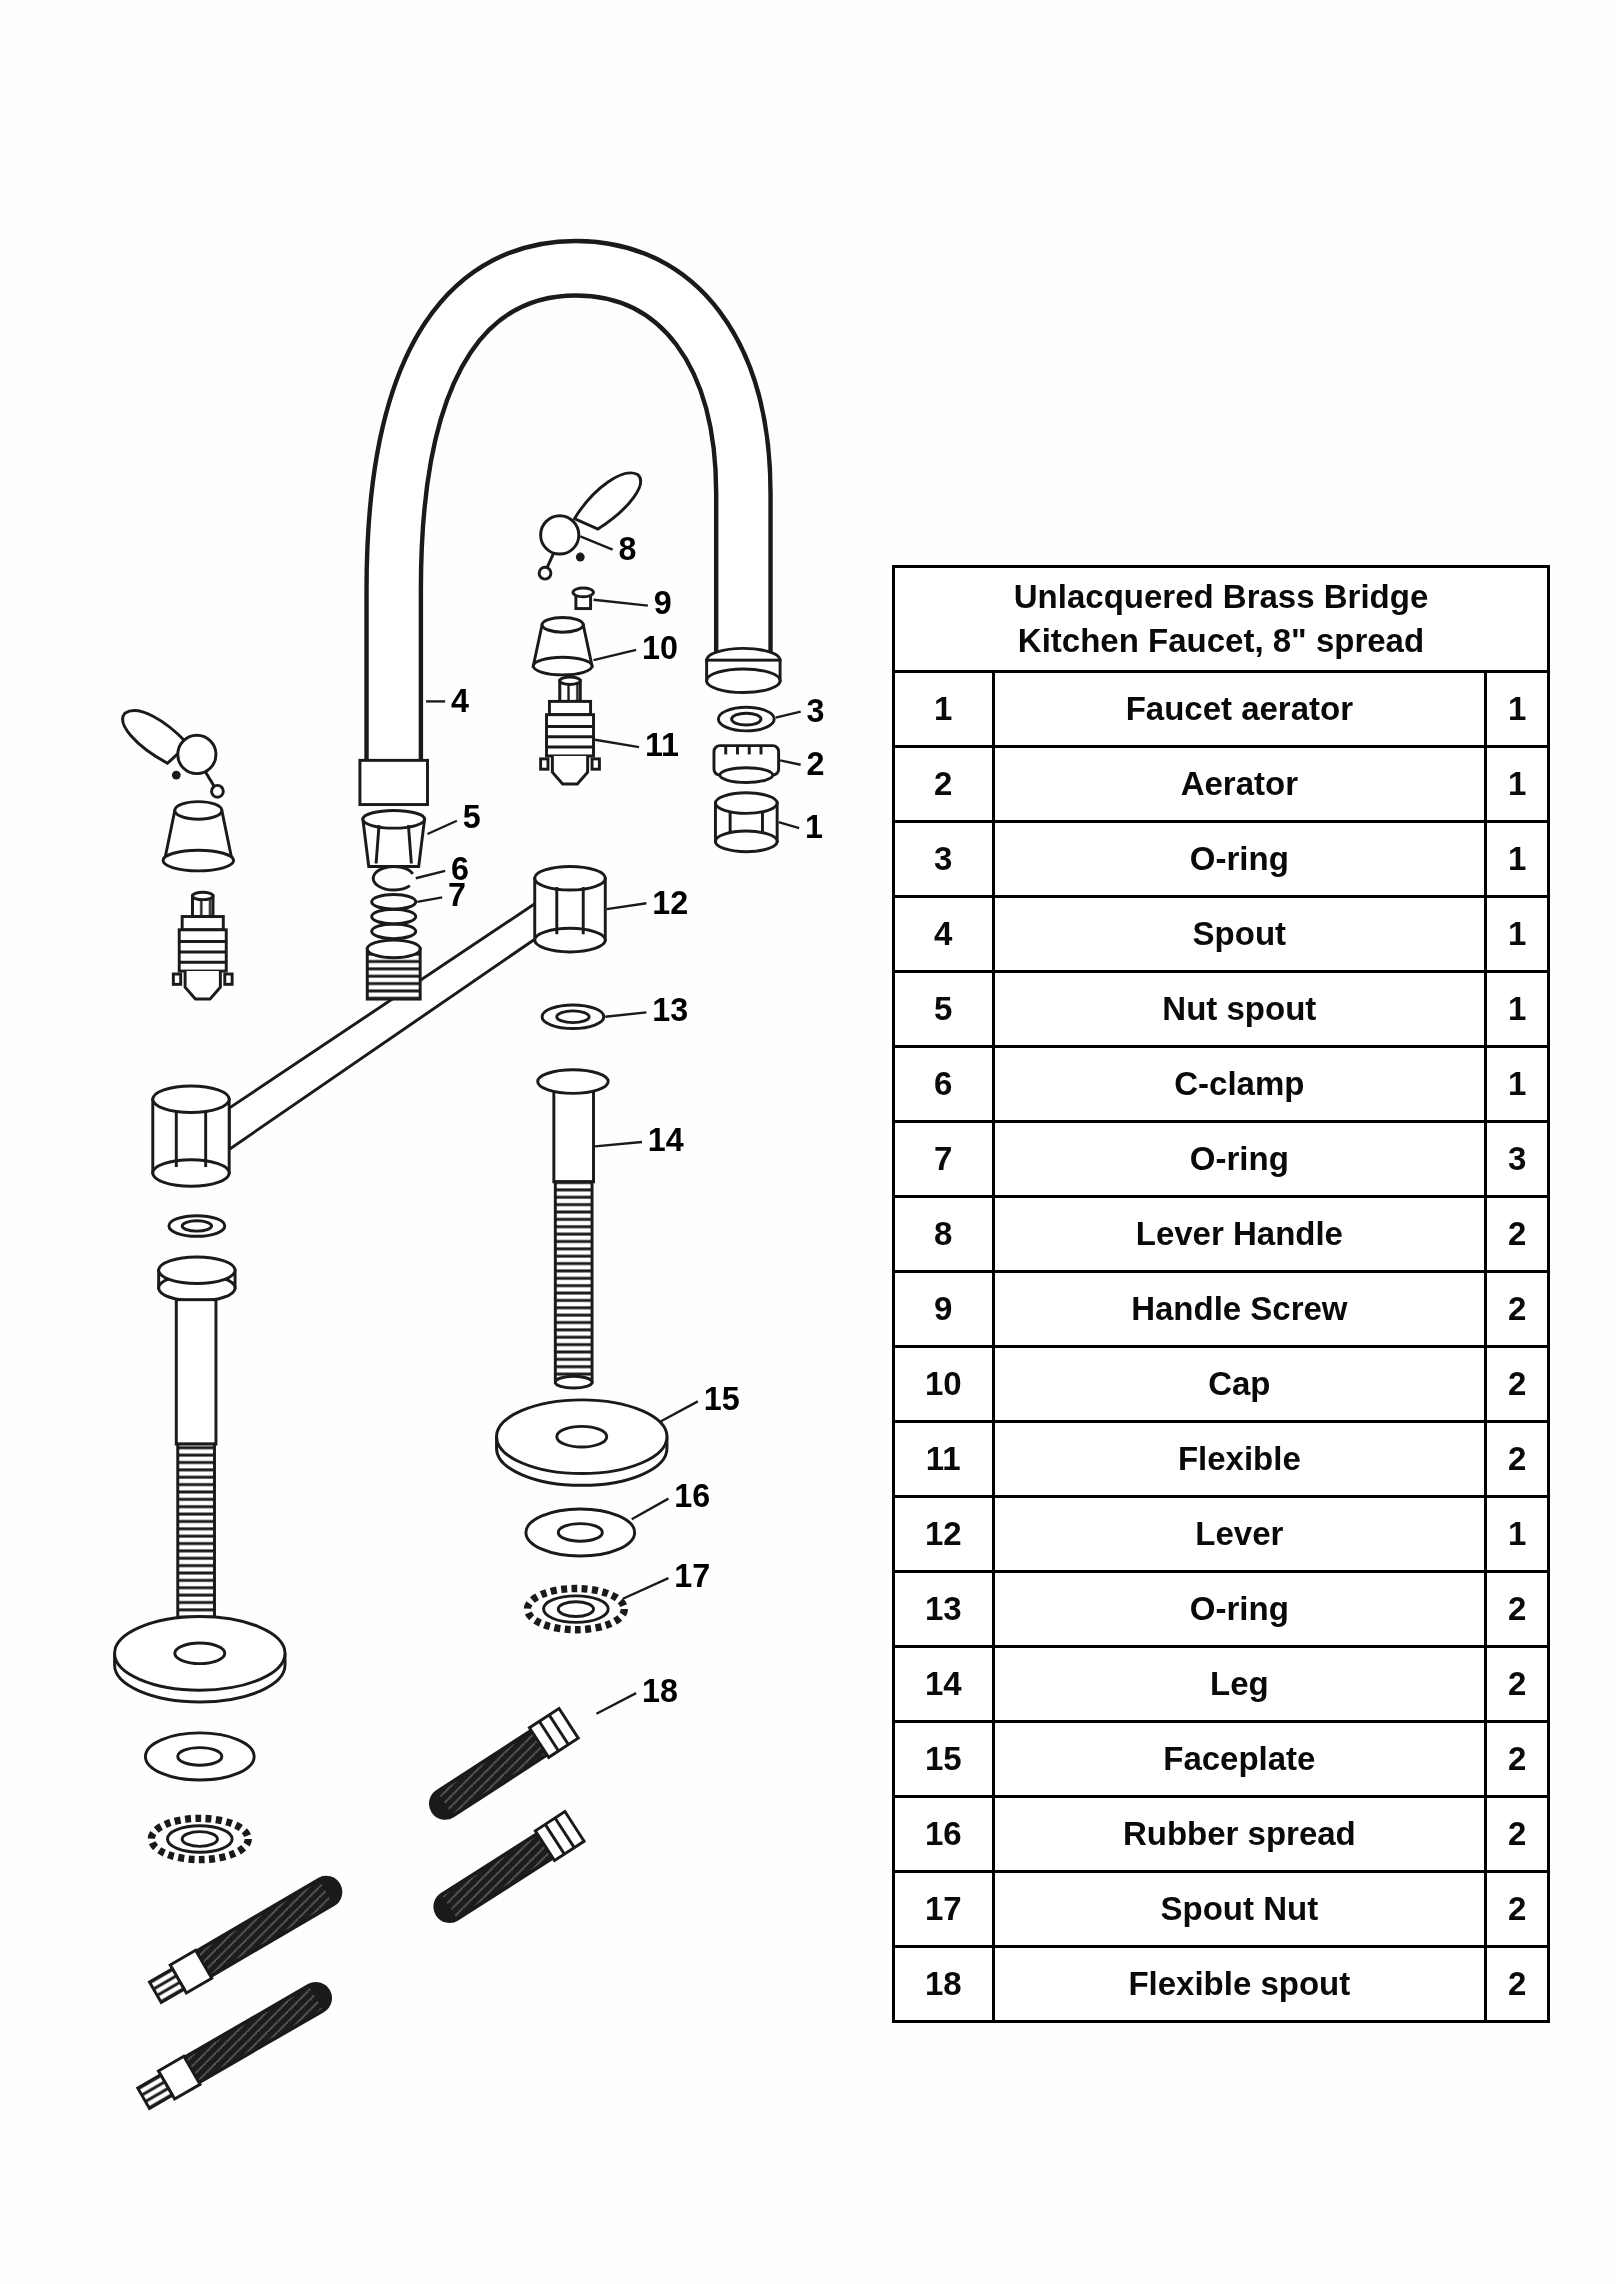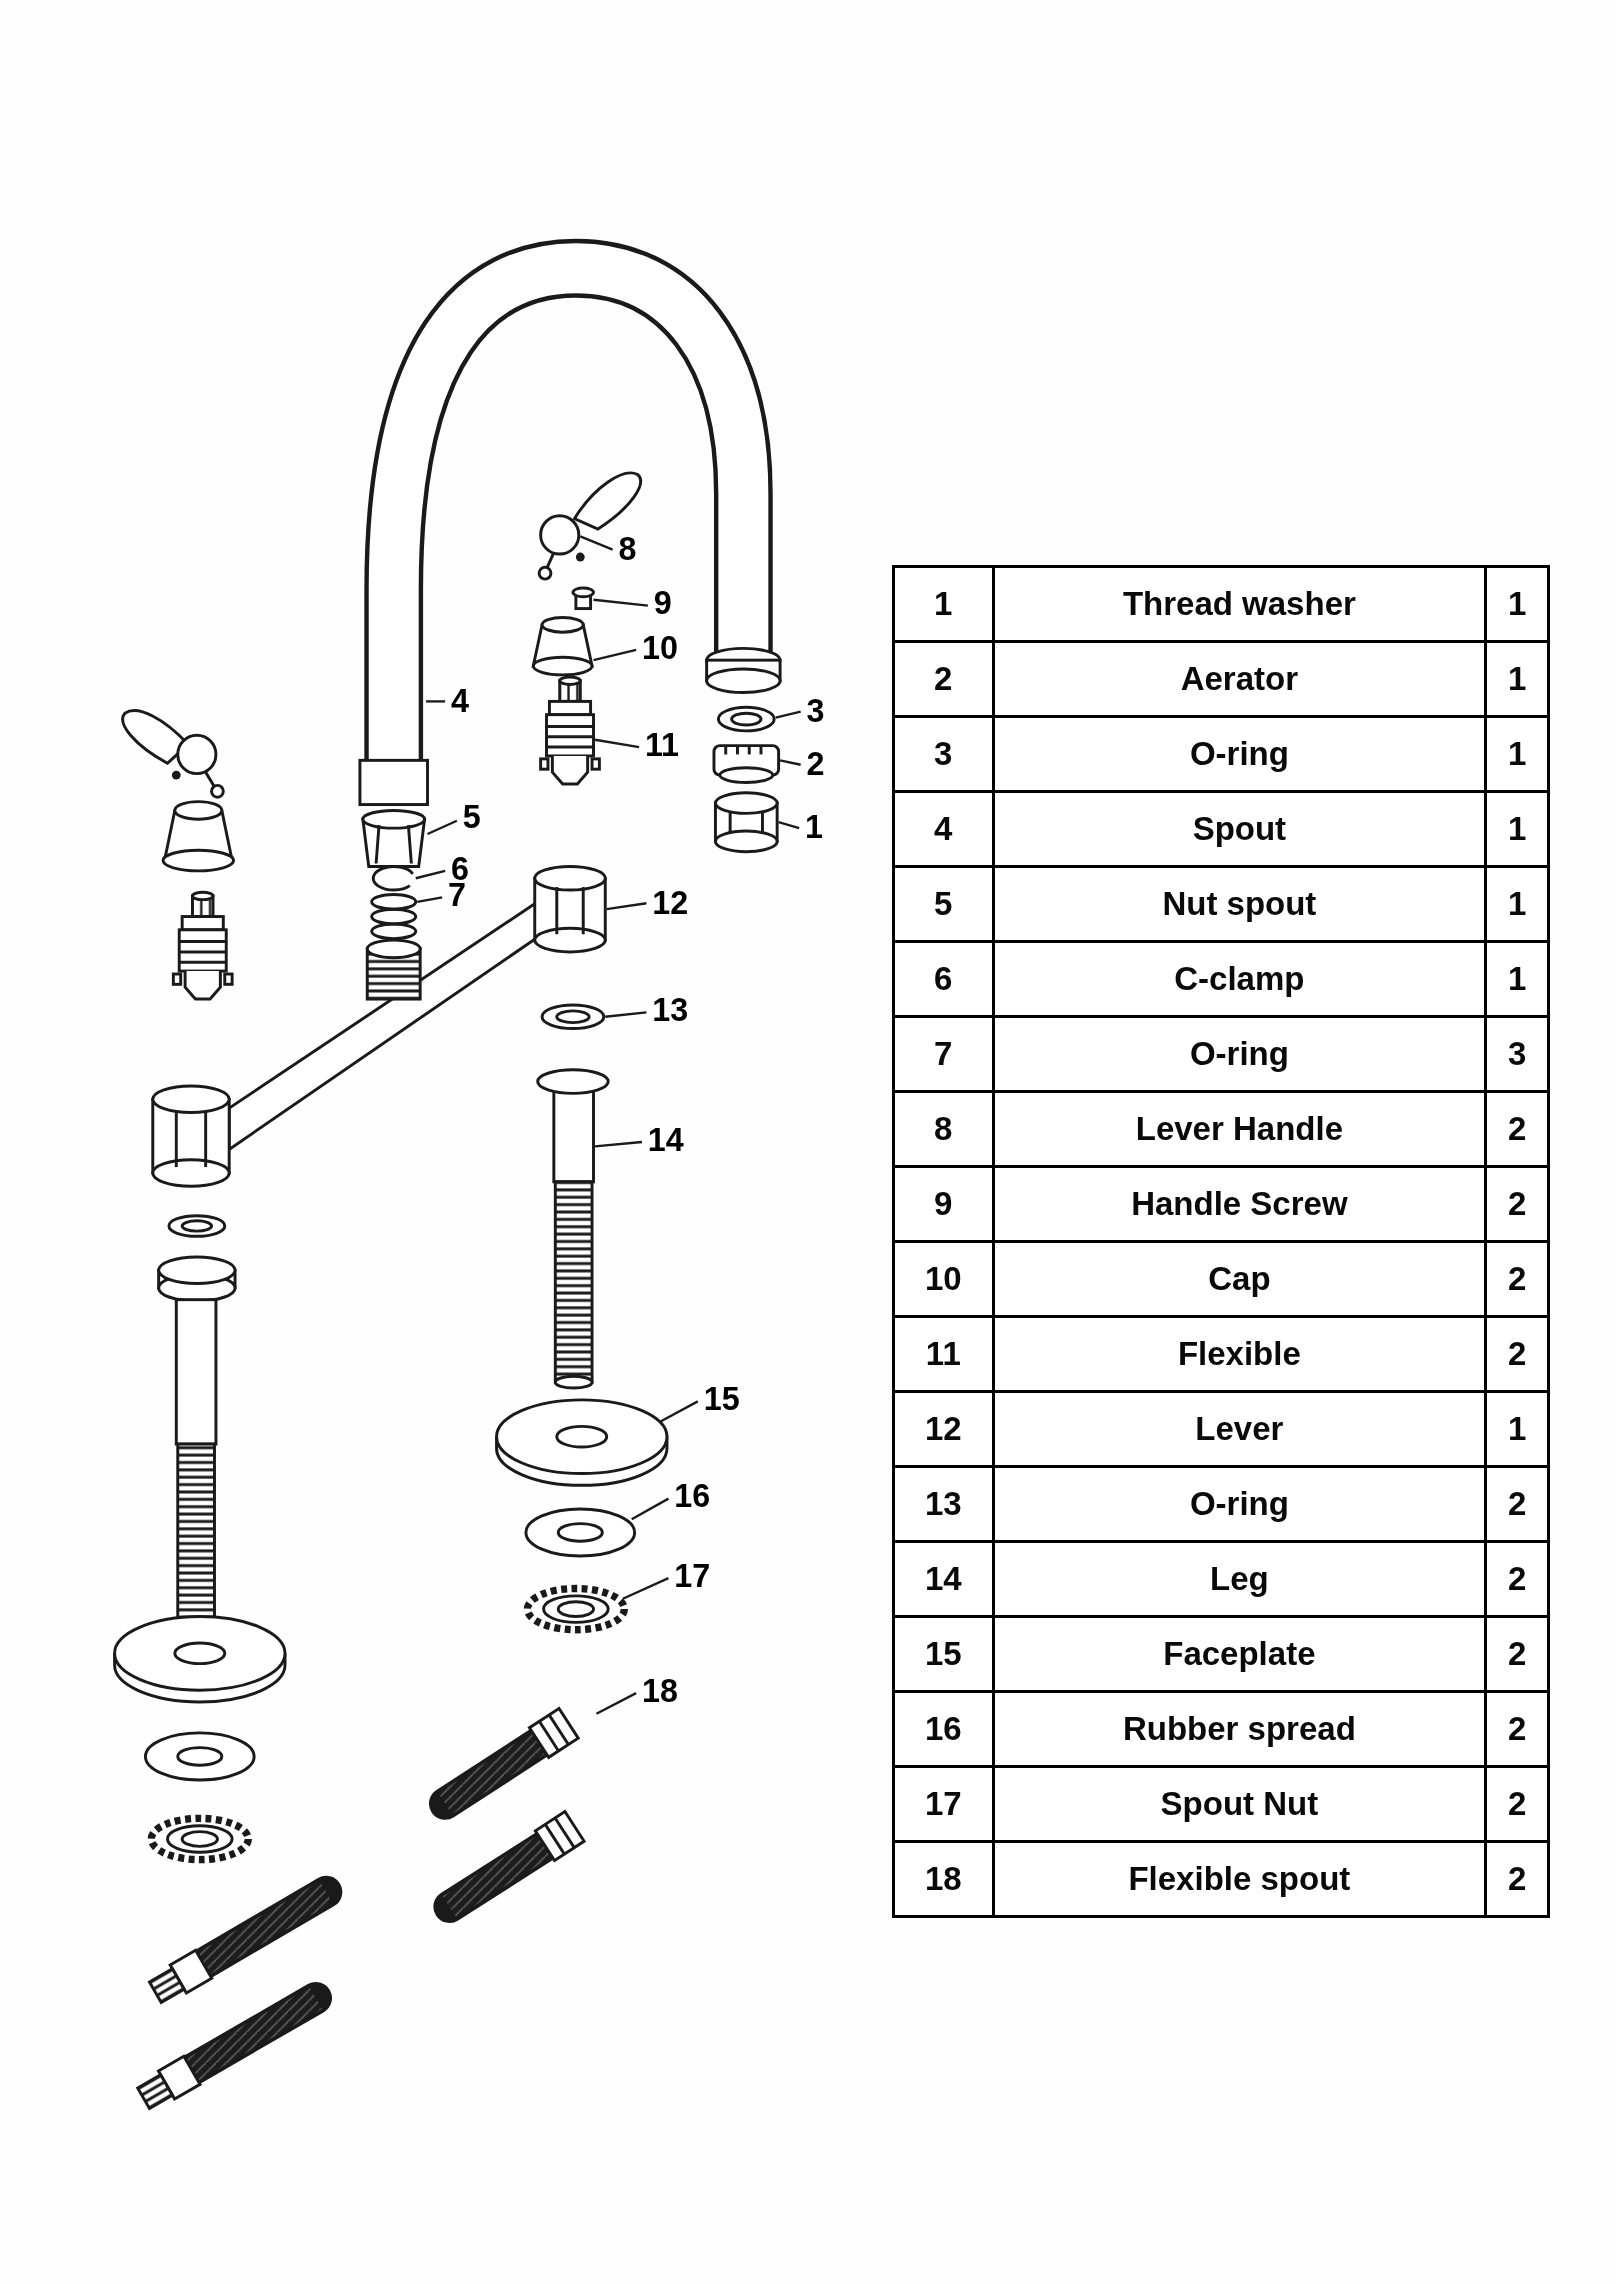--- a/index.html
+++ b/index.html
@@ -321,25 +321,31 @@
           <line x1="406" y1="1163" x2="433" y2="1149" stroke="#1a1a1a" stroke-width="1.6"></line>
           <text x="437" y="1155">18</text>
         </g>
       </g>
     </g>
   </svg>
 
   <div class="table-wrap">
     <table class="parts">
       <thead>
+        <tr>
+          <th colspan="3" class="title-cell">
+            <span>Unlacquered Brass Bridge</span><br>
+            <span>Kitchen Faucet, 8" spread</span>
+          </th>
+        </tr>
       </thead>
       <tbody>
           <tr>
             <td class="c-no">1</td>
-            <td class="c-description">Thread washer</td>
+            <td class="c-description">Faucet aerator</td>
             <td class="c-qty">1</td>
           </tr>
           <tr>
             <td class="c-no">2</td>
             <td class="c-description">Aerator</td>
             <td class="c-qty">1</td>
           </tr>
           <tr>
             <td class="c-no">3</td>
             <td class="c-description">O-ring</td>

